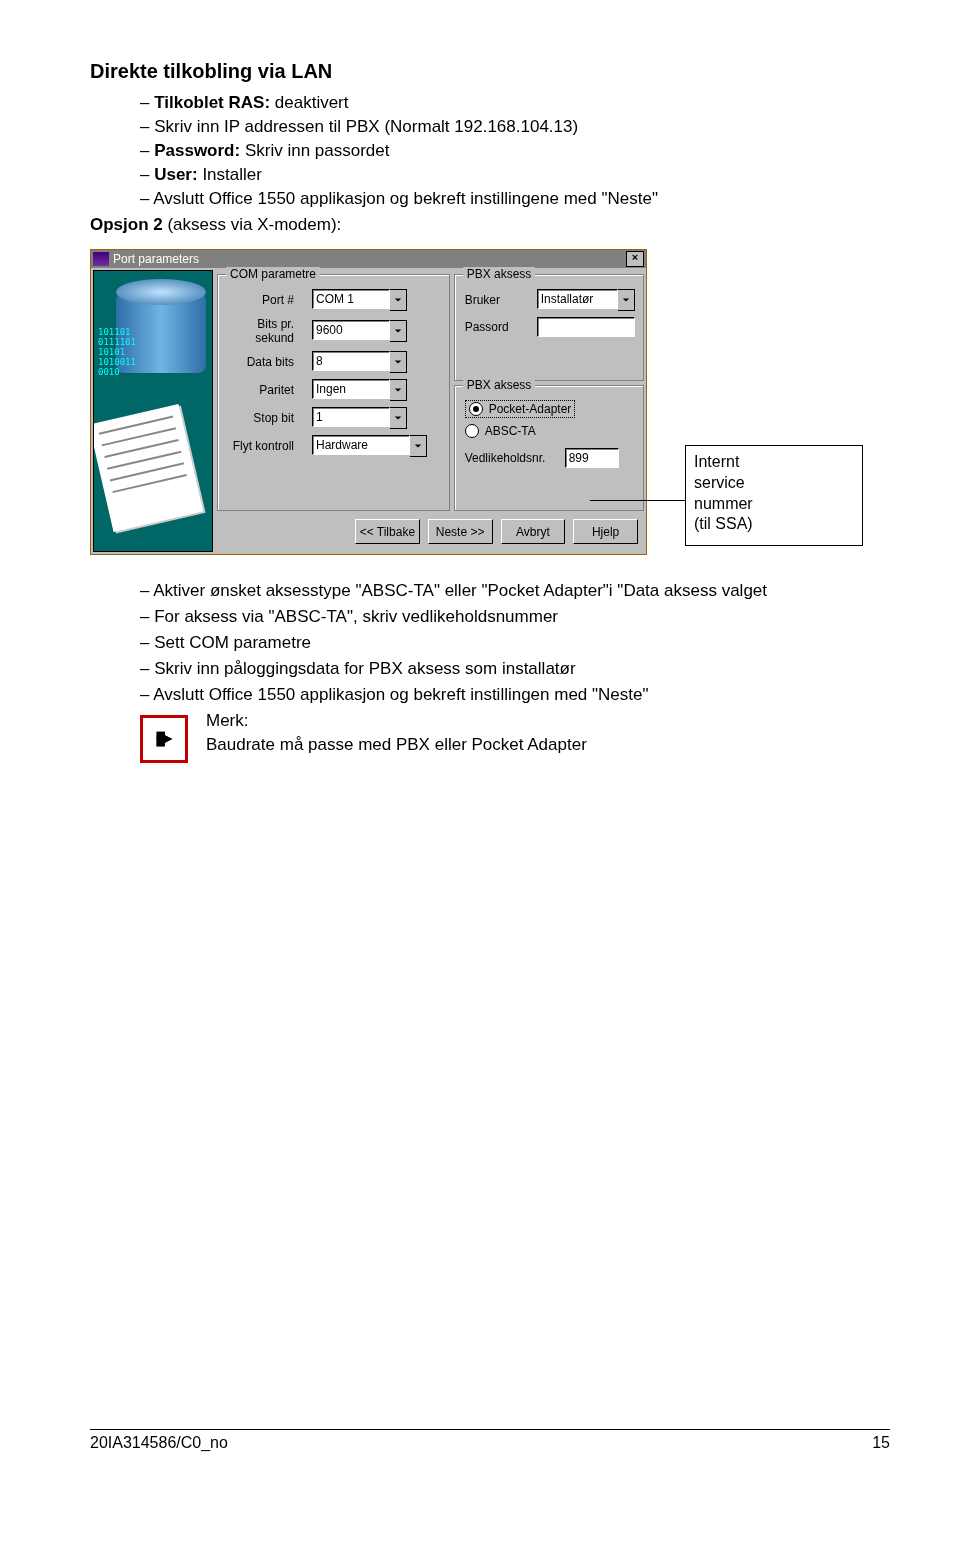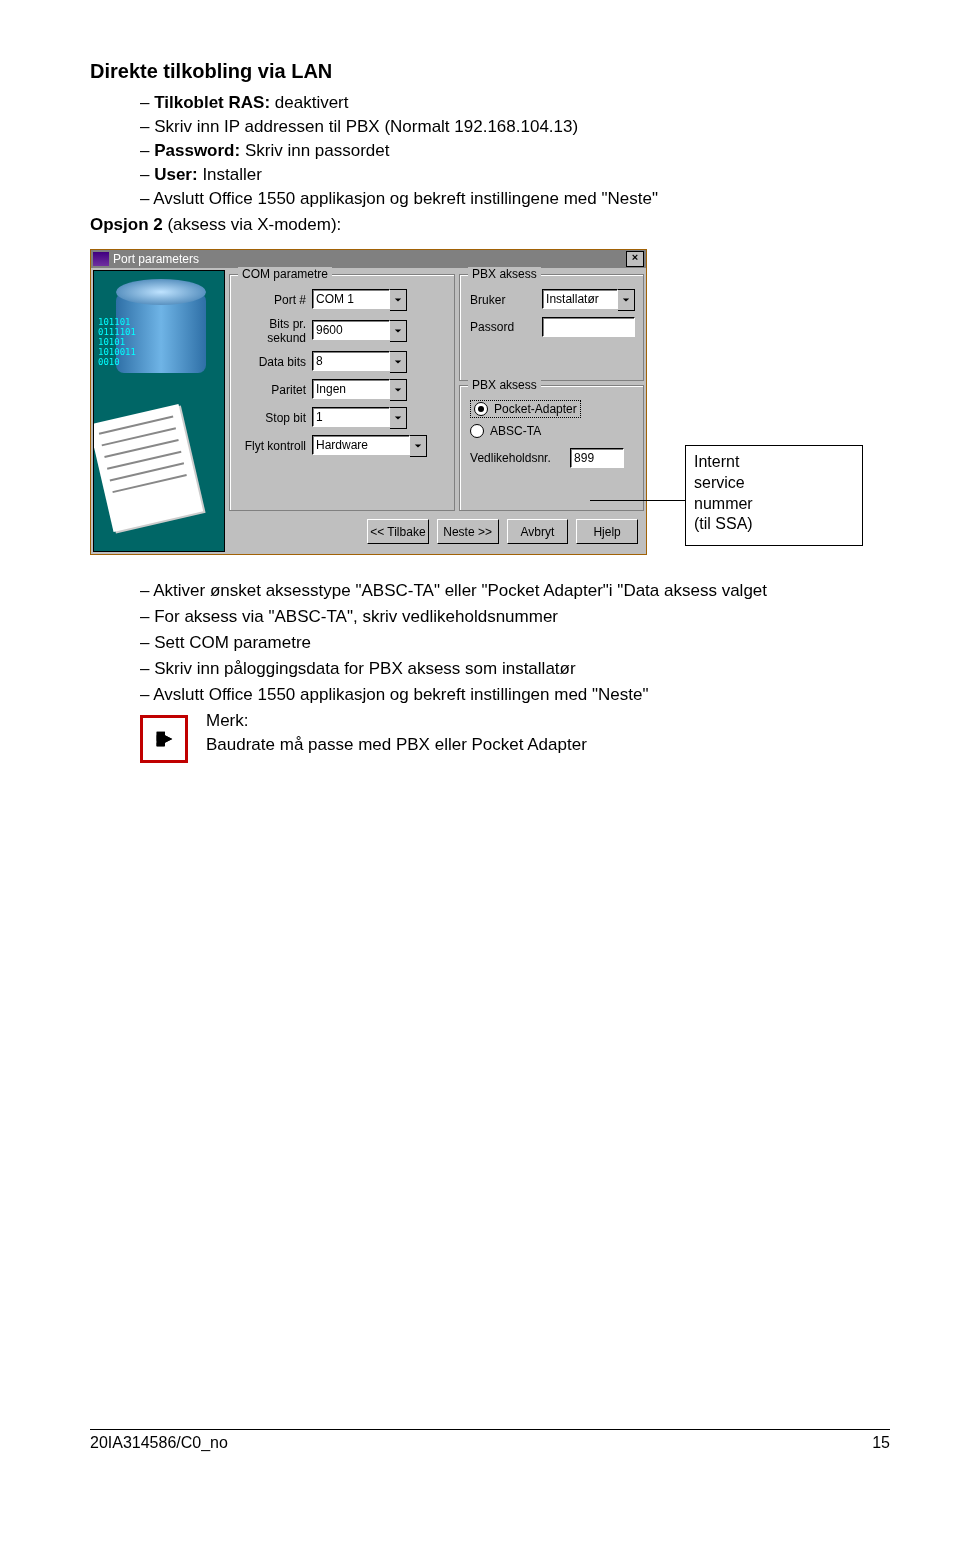--- a/index.html
+++ b/index.html
@@ -103,21 +103,21 @@
   }
   .doc {
     position:absolute; bottom:28px; left:6px;
     width: 92px; height: 110px;
     background: #fff;
     transform: rotate(-13deg);
     box-shadow: 2px 2px 0 #ccc;
   }
   .doc .squig { height:2px; background:#888; margin:10px 8px 0 8px; }
   .digits {
-    position:absolute; left:4px; bottom:184px;
+    position:absolute; left:4px; bottom:174px;
     color:#0ff; font-size:9px; font-family: monospace;
     line-height:10px;
   }
   .panes {
     flex: 1;
     display: grid;
     grid-template-columns: 55% 45%;
     gap: 4px;
     padding: 4px 4px 2px 2px;
   }
@@ -134,21 +134,21 @@
     padding: 0 4px;
     font-size: 12px;
   }
   .form-row {
     display: flex;
     align-items: center;
     margin-bottom: 6px;
   }
   .lbl {
     text-align: right;
-    padding-right: 6px;
+    padding-right: 18px;
     font-size: 12px;
     flex: 0 0 66px;
   }
   .lbl2 {
     flex: 0 0 52px;
     text-align: left;
     padding-right: 20px;
   }
   .lbl3 {
     flex: 0 0 96px;

